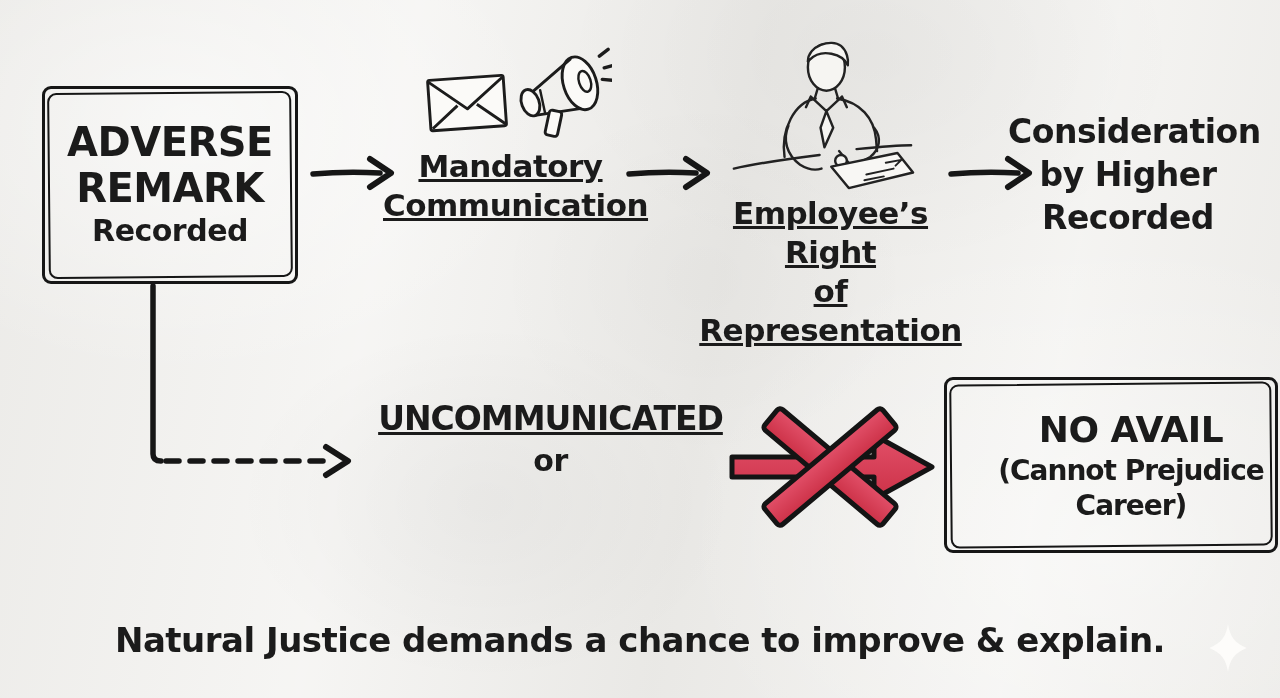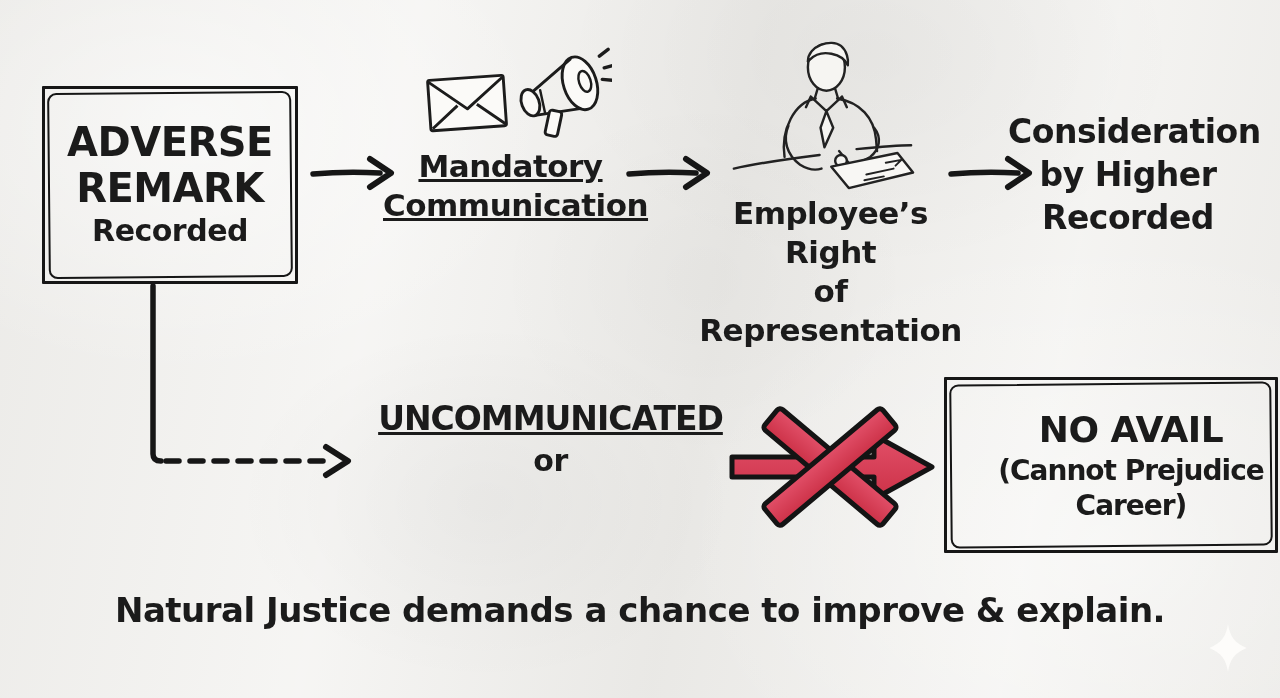--- a/index.html
+++ b/index.html
@@ -12,43 +12,43 @@
       radial-gradient(ellipse 520px 360px at 68% 8%, rgba(0,0,0,0.030), transparent 60%),
       radial-gradient(ellipse 700px 520px at 86% 78%, rgba(255,255,255,0.45), transparent 60%),
       radial-gradient(ellipse 420px 300px at 38% 72%, rgba(0,0,0,0.035), transparent 60%),
       radial-gradient(ellipse 300px 260px at 55% 40%, rgba(0,0,0,0.025), transparent 70%),
       linear-gradient(100deg, rgba(0,0,0,0.02), rgba(255,255,255,0.40) 30%, rgba(0,0,0,0.028) 55%, rgba(255,255,255,0.30) 80%, rgba(0,0,0,0.02));
   }
   .hand{color:#1b1b1b;font-weight:700;letter-spacing:-0.5px;}
   .abs{position:absolute;}
   .ctr{text-align:center;}
   .sketch-box{
-    position:absolute;border:3px solid #161616;border-radius:1px;
+    position:absolute;border:3px solid #161616;border-radius:9px;
     display:flex;flex-direction:column;align-items:center;justify-content:center;
   }
   .sketch-box::before{
     content:"";position:absolute;inset:3px;border:2.5px solid #161616;
     border-radius:9px;transform:rotate(-0.55deg);pointer-events:none;
   }
   
   #box-adverse{left:42px;top:86px;width:250px;height:192px;}
   #box-adverse .big{font-size:40px;line-height:46px;}
   #box-adverse .small{font-size:30px;line-height:40px;}
   
   #box-noavail{left:944px;top:377px;width:288px;height:170px;padding-left:40px;}
   #box-noavail .big{font-size:36px;line-height:46px;}
   #box-noavail .small{font-size:28px;line-height:35px;letter-spacing:-1px;}
   
   #label-mandatory{left:383px;top:147px;width:255px;font-size:31px;line-height:39px;text-decoration:underline;}
-  #label-employee{left:683px;top:194px;width:295px;font-size:31px;line-height:39px;}
+  #label-employee{left:683px;top:194px;width:295px;font-size:31px;line-height:39px;text-decoration:underline;}
   #label-consider{left:1008px;top:110px;width:240px;font-size:33px;line-height:43px;}
   #label-stale{left:378px;top:396px;width:345px;}
   #label-stale .l1,#label-stale .l3{font-size:33px;line-height:45px;letter-spacing:-1px;text-decoration:underline;}
   #label-stale .l2{font-size:30px;line-height:40px;}
-  #caption{left:0;right:0;top:590px;font-size:34px;letter-spacing:-0.5px;}
+  #caption{left:0;right:0;top:620px;font-size:34px;letter-spacing:-0.5px;}
   svg{display:block;}
 </style>
 </head>
 <body>
 
 <div class="stage">
 
   <div class="sketch-box hand ctr" id="box-adverse">
     <div class="big">ADVERSE</div>
     <div class="big">REMARK</div>

